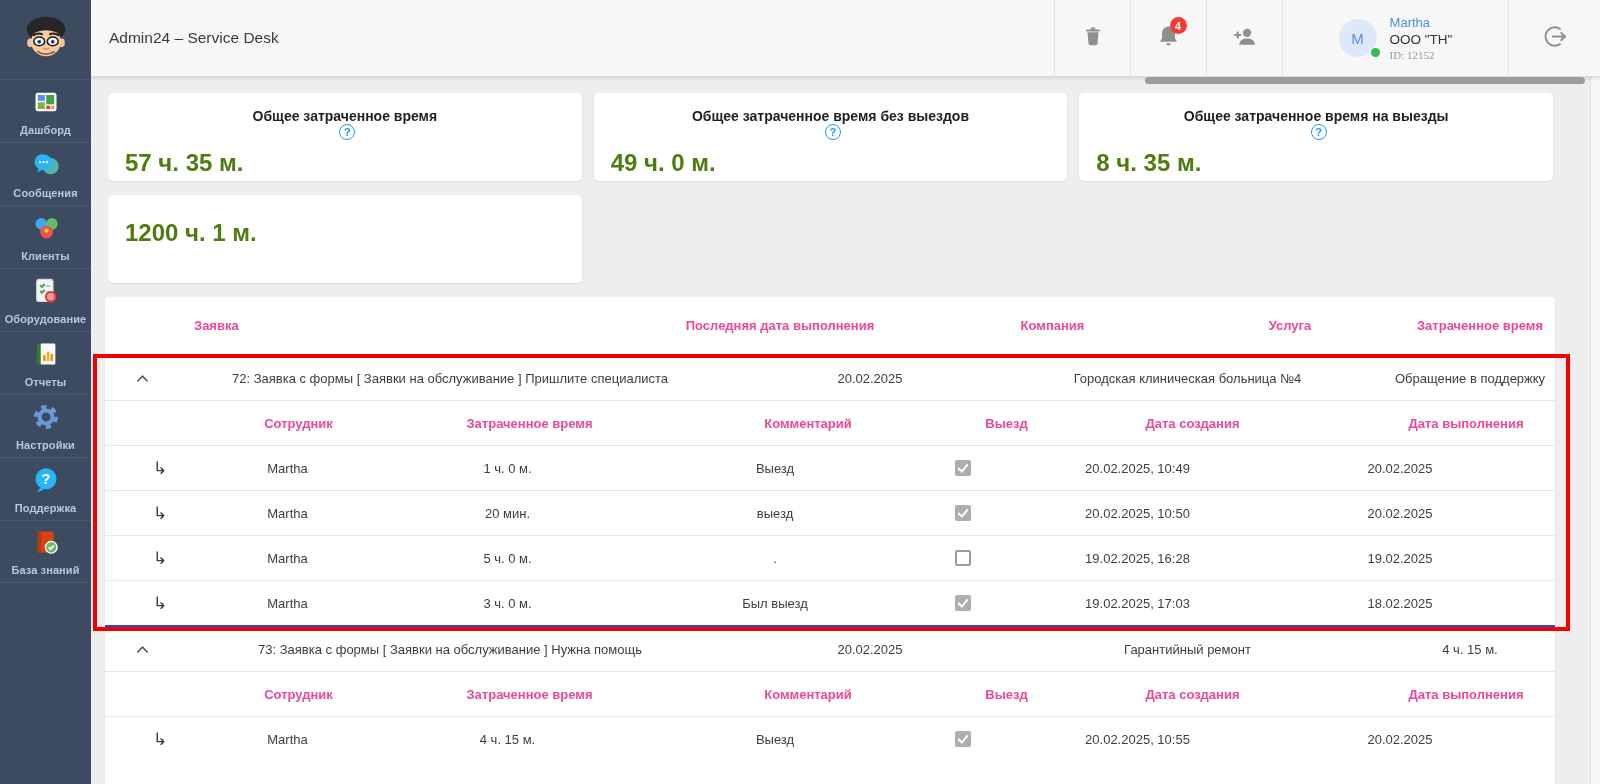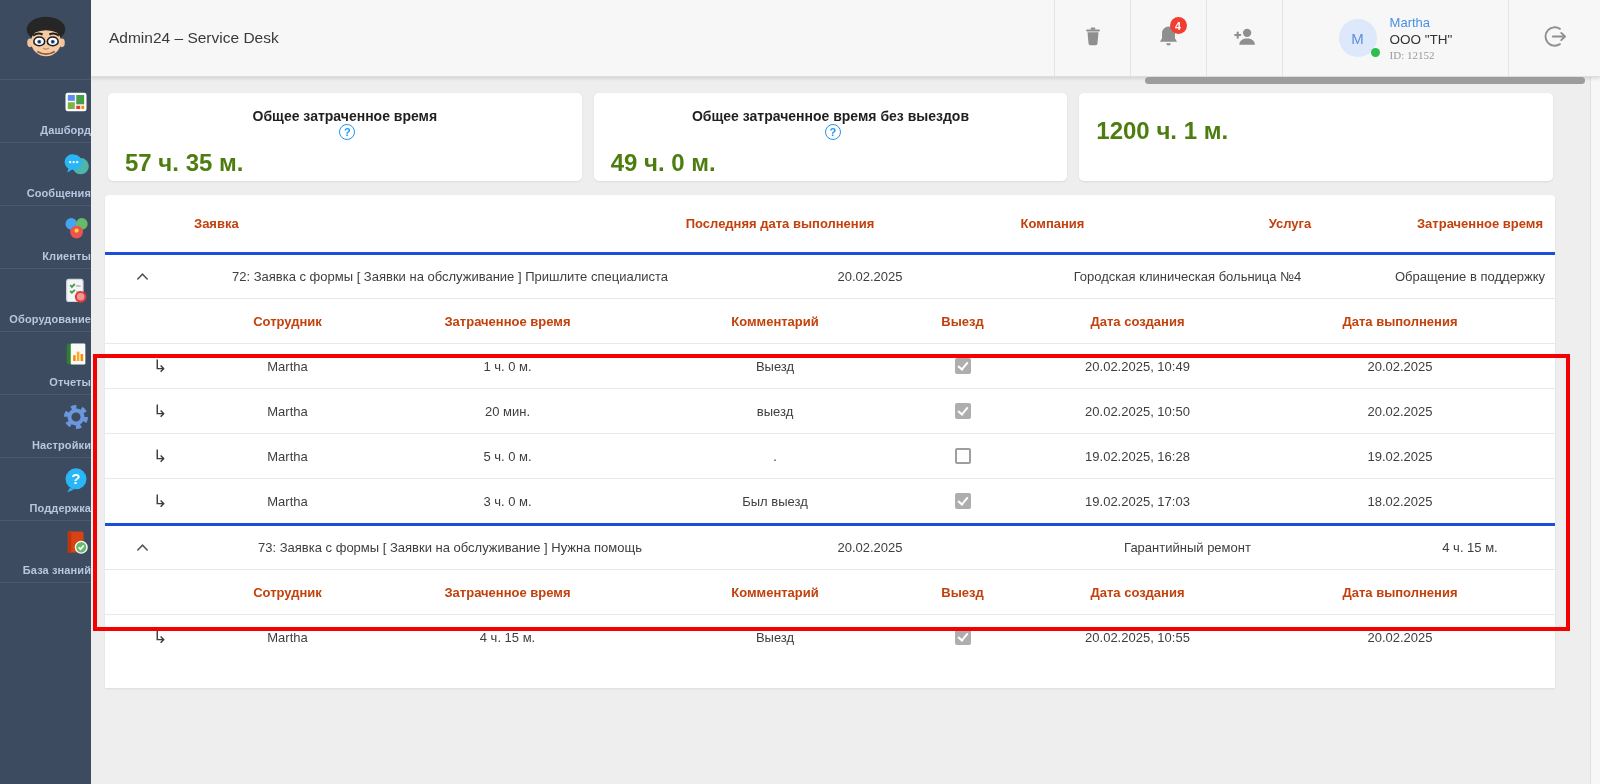--- a/index.html
+++ b/index.html
@@ -4,21 +4,21 @@
 <style>
   * { margin:0; padding:0; box-sizing:border-box; }
   html,body { width:1600px; height:784px; overflow:hidden; }
   body {
     font-family:"Liberation Sans","DejaVu Sans",sans-serif;
     background:#eeeeee; position:relative; color:#3c3c3c;
   }
   
   .sidebar { position:absolute; left:0; top:0; width:91px; height:784px; background:#3d4b61; z-index:10; }
   .side-avatar { height:79px; display:flex; align-items:center; justify-content:center; cursor:pointer; }
-  .side-item { height:63px; display:flex; flex-direction:column; align-items:flex-end; justify-content:center; gap:7px;
+  .side-item { height:63px; display:flex; flex-direction:column; align-items:center; justify-content:center; gap:7px;
     border-top:1px solid rgba(255,255,255,.08); cursor:pointer; }
   .side-item:last-child { border-bottom:1px solid rgba(255,255,255,.08); }
   .side-icon { width:30px; height:30px; display:flex; align-items:center; justify-content:center; }
   .side-label { font-size:11px; font-weight:bold; color:#b8c6df; letter-spacing:.1px; }
   
   .header { position:absolute; left:91px; top:0; right:0; height:77px; background:#f7f7f7;
     border-bottom:1px solid #dedede; box-shadow:0 2px 3px rgba(0,0,0,.10); display:flex; align-items:center; z-index:8; }
   .header-title { margin-left:18px; font-size:15.5px; color:#3a3a3a; }
   .header-right { position:absolute; right:0; top:0; height:100%; display:flex; }
   .action { width:76px; height:100%; border-left:1px solid #e4e4e4; display:flex; align-items:center; justify-content:center; position:relative; cursor:pointer; }
@@ -45,24 +45,24 @@
   .qmark { width:16px; height:16px; border:1.5px solid #2196f3; border-radius:50%; color:#2196f3; font-size:11px; font-weight:bold;
     display:inline-flex; align-items:center; justify-content:center; margin-left:5px; cursor:pointer; flex:none; }
   .qmark::after { content:"?"; }
   
   .table-card { margin-left:14px; margin-top:14px; width:1450px; min-height:493px; background:#fff;
     border-radius:4px 4px 0 0; box-shadow:0 1px 2px rgba(0,0,0,.08); }
   .thead, .trow { display:grid; grid-template-columns:75px 450px 300px 245px 230px 150px; }
   .subhead, .erow { display:grid; grid-template-columns:110px 145px 295px 240px 135px 215px 310px; }
   .thead { height:57px; }
   .trow { height:46px; border-top:3px solid #1d4ed8; cursor:pointer;gap:45px; }
-  .subhead { height:45px; border-top:1px solid #e6e6e6; }
+  .subhead { height:45px; border-top:1px solid #e6e6e6;gap:11px; }
   .erow { height:45px; border-top:1px solid #e9e9e9; }
   .cell { display:flex; align-items:center; justify-content:center; font-size:13px; color:#3e3e3e; text-align:center; }
-  .hcell { font-weight:bold; color:#c2410c; }
+  .hcell { font-weight:bold; color:#ec4899; }
   .thead .c-first { justify-content:flex-start; padding-left:14px; }
   .chev { display:flex; align-items:center; cursor:pointer; }
   .subarrow { font-size:17px; color:#3c3c3c; }
   .subarrow::after { content:"↳"; }
   .cb { width:16px; height:16px; display:inline-block; position:relative; border-radius:2px; cursor:pointer; }
   .cb.checked { background:#aeaeae; }
   .cb.checked::after { content:""; position:absolute; left:5px; top:2px; width:4px; height:8px;
     border:solid #fff; border-width:0 2px 2px 0; transform:rotate(40deg); }
   .cb.unchecked { background:#fff; border:2px solid #9e9e9e; }
   
@@ -255,20 +255,27 @@
     <div class="card-value">57 ч. 35 м.</div>
   </div>
       <div class="card">
     <div class="card-label">
       <span>Общее затраченное время без выездов</span>
       <span class="qmark"></span>
     </div>
     <div class="card-value">49 ч. 0 м.</div>
   </div>
       <div class="card">
+    <div class="card-label">
+      <span>Общее затраченное время на выезды</span>
+      <span class="qmark"></span>
+    </div>
+    <div class="card-value">8 ч. 35 м.</div>
+  </div>
+      <div class="card">
     <div class="card-value">1200 ч. 1 м.</div>
   </div>
     </div>
 
   <div class="table-card">
     <div class="thead">
       <div class="cell hcell"></div>
       <div class="cell hcell c-first">Заявка</div>
       <div class="cell hcell">Последняя дата выполнения</div>
       <div class="cell hcell">Компания</div>

